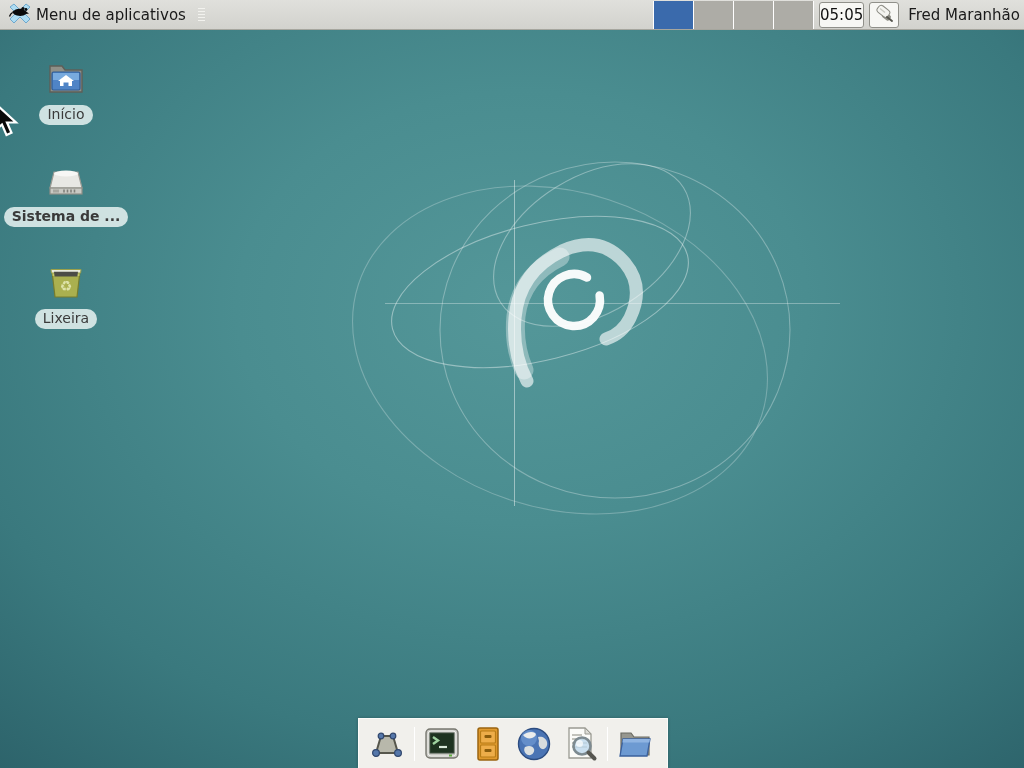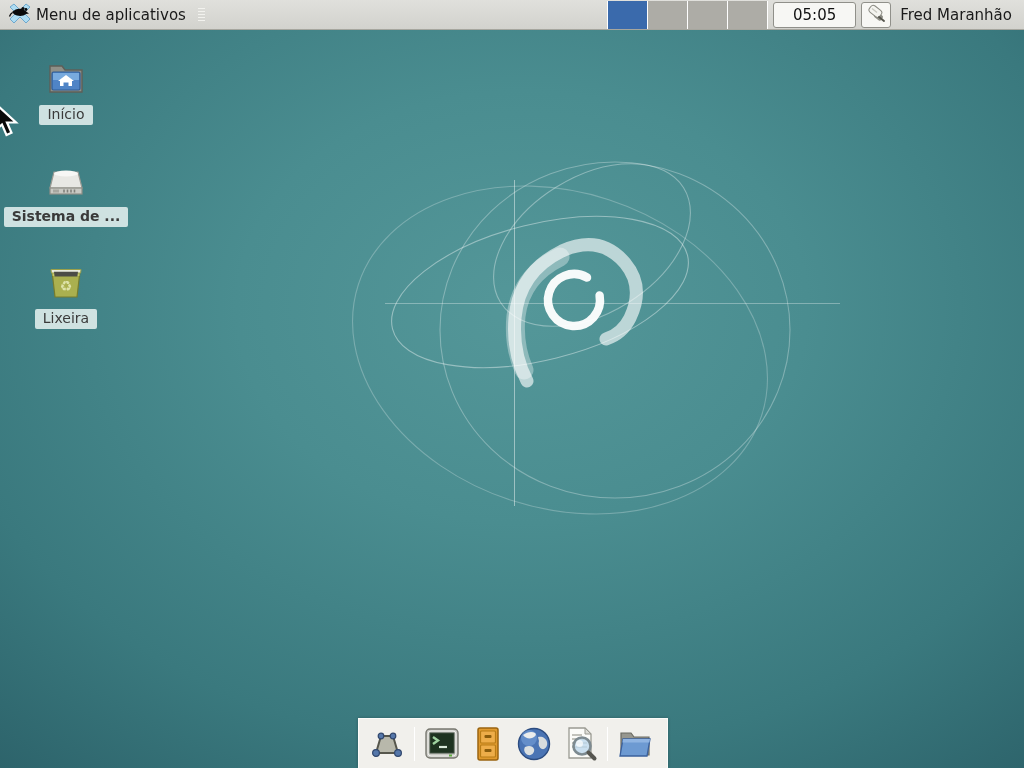--- a/index.html
+++ b/index.html
@@ -29,34 +29,34 @@
   .grip span { display:block; width:7px; height:1px; background:#a9a9a1; border-bottom:1px solid #f2f2ee; }
 
   .panel-right { margin-left:auto; display:flex; align-items:center; height:100%; }
   .workspace-switcher { display:flex; height:28px; margin-top:1px; border-left:1px solid #fff; }
   .ws-cell { width:40px; height:28px; border-right:1px solid #fff; }
   .clock-box, .action-button {
     height:26px; margin-left:5px; background:#f7f7f4;
     border:1px solid #90908a; border-radius:3px;
     display:flex; align-items:center; justify-content:center;
   }
-  .clock-box { padding:0 19px; font-size:15px; color:#111; }
+  .clock-box { padding:0 0; font-size:15px; color:#111; }
   .action-button { width:30px; }
-  .username { margin:0 12px 0 9px; white-space:nowrap; }
+  .username { margin:0 4px 0 9px; white-space:nowrap; }
 
   
   .desktop-icon {
     position:absolute; width:110px; left:11px;
     display:flex; flex-direction:column; align-items:center;
     cursor:default;
   }
   .desktop-icon .glyph { width:44px; height:44px; }
   .icon-label {
     margin-top:5px; padding:1px 8px 3px 8px;
-    background:rgba(226,239,238,0.88); border-radius:2px;
+    background:rgba(226,239,238,0.88); border-radius:10px;
     font-size:14px; color:#3a3a3a; white-space:nowrap;
   }
 
   
   .dock {
     position:absolute; left:358px; top:718px; width:310px; height:50px;
     background:#f1f0ec;
     border:1px solid #fbfbf9; border-bottom:none;
     box-shadow:0 0 3px rgba(0,0,0,0.25);
     display:flex; align-items:center; gap:8px; padding:0 9px;

